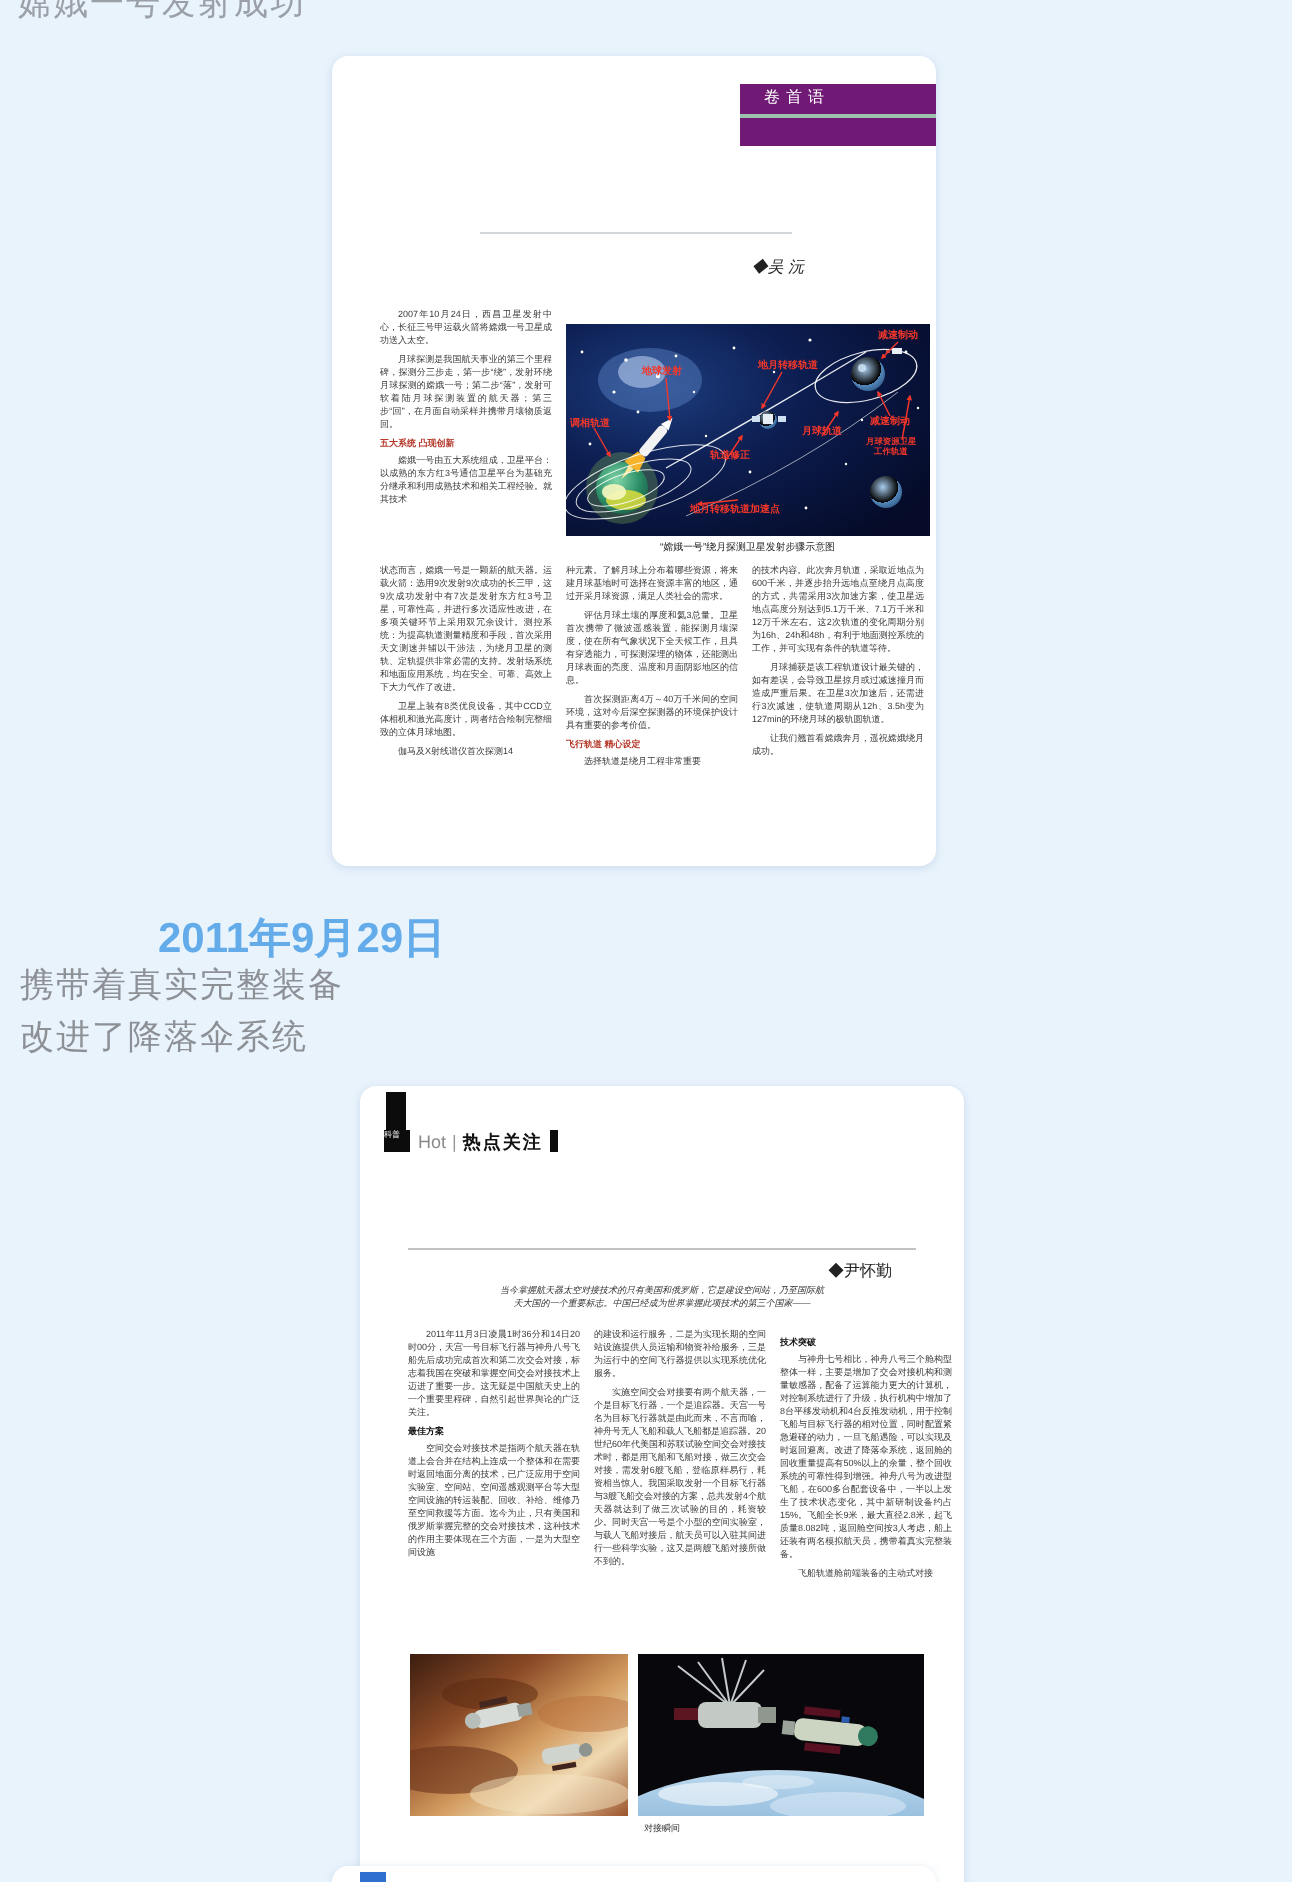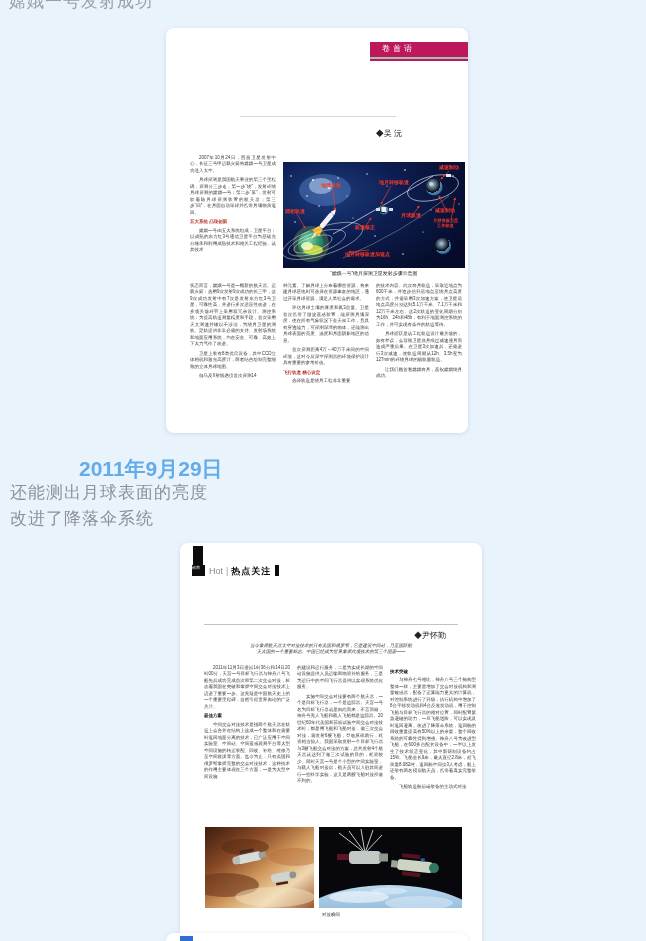--- a/index.html
+++ b/index.html
@@ -37,32 +37,32 @@
     font-size:9px;line-height:13px;color:#3a3a3a;text-align:justify;
   }
   .tinywrap p{margin:0 0 6px 0;text-indent:18px;}
   .tinywrap p.noindent{text-indent:0;}
   .h-red{color:#b5382a;font-weight:bold;text-indent:0 !important;margin:4px 0 4px 0 !important;}
   .h-blk{color:#111;font-weight:bold;text-indent:0 !important;margin:4px 0 4px 0 !important;}
   .col{overflow:hidden;}
 
   
   .badge{
-    left:204px;top:14px;width:98px;height:19px;background:#be185d;
+    left:204px;top:14px;width:98px;height:31px;background:#701a75;
     color:#fff;font-size:8px;line-height:13px;padding-left:12px;
     letter-spacing:3px;box-sizing:border-box;
   }
   .badge-rule{left:204px;top:29px;width:98px;height:2px;background:#9dc2b0;}
   .doc1-title{
     left:0;top:57px;width:302px;text-align:center;
     font-family:"Liberation Serif", serif;font-size:22px;color:#2e6278;
     letter-spacing:2px;
   }
   .doc1-title-rule{left:74px;top:88px;width:156px;height:1px;background:#d4d7d9;}
-  .doc1-author{right:66px;top:100px;font-size:8px;color:#222;}
+  .doc1-author{right:66px;top:100px;font-size:8px;color:#222;font-style:italic;}
   .doc1-leftcol{left:24px;top:126px;width:86px;height:116px;}
   .illo{left:117px;top:134px;width:182px;height:106px;}
   .illo-caption{
     left:117px;top:242px;width:182px;text-align:center;
     font-size:9px;transform:scale(0.55);transform-origin:0 0;color:#222;
     width:330px;left:117px;
   }
   .doc1-c1{left:24px;top:254px;width:86px;height:152px;}
   .doc1-c2{left:117px;top:254px;width:86px;height:152px;}
   .doc1-c3{left:210px;top:254px;width:86px;height:152px;}
@@ -100,21 +100,21 @@
     left:0;top:368px;width:604px;text-align:center;
     font-size:9px;transform:scale(0.5);transform-origin:0 0;color:#333;
   }
 </style>
 </head>
 <body>
 
 <div class="abs cutoff-line">嫦娥一号发射成功</div>
 
 <div class="abs tl-date">2011年9月29日</div>
-<div class="abs tl-desc tl-line1">还能测出月球表面的亮度</div>
+<div class="abs tl-desc tl-line1">携带着真实完整装备</div>
 <div class="abs tl-desc tl-line2">改进了降落伞系统</div>
 
 <div class="abs card" id="card1">
 
   <div class="abs badge">卷首语</div>
   <div class="abs badge-rule"></div>
 
   <div class="abs doc1-title-rule"></div>
   <div class="abs doc1-author">◆吴 沅</div>
 

